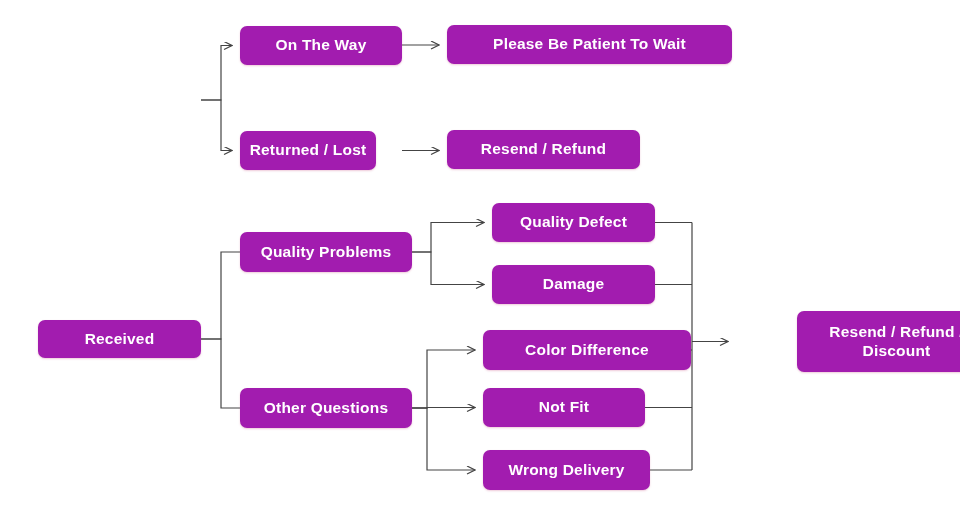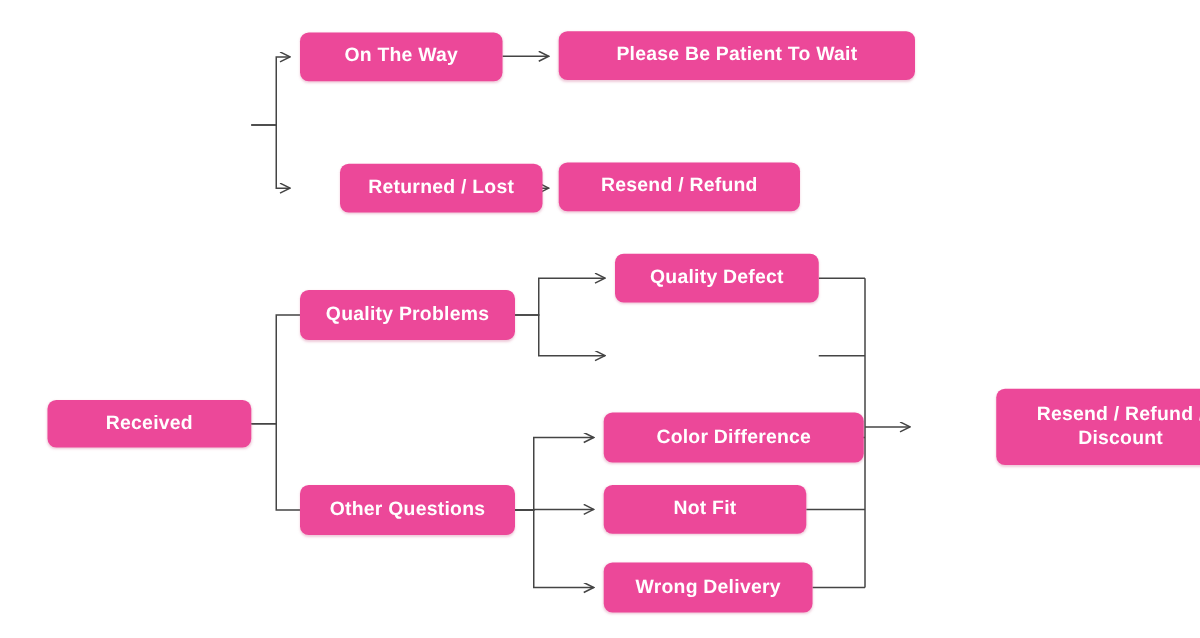--- a/index.html
+++ b/index.html
@@ -24,21 +24,21 @@
     pointer-events: none;
   }
   .node {
     position: absolute;
     box-sizing: border-box;
     display: flex;
     align-items: center;
     justify-content: center;
     text-align: center;
     color: #ffffff;
-    background: #ec4899;
+    background: #a21caf;
     border-radius: 7px;
     font-size: 15.5px;
     font-weight: bold;
     letter-spacing: 0.2px;
     line-height: 1.18;
     padding: 2px 6px;
     box-shadow: 0 1px 2px rgba(200,80,130,0.30);
     z-index: 2;
   }
   .node .lbl { display: block; width: 100%; }
@@ -85,21 +85,21 @@
 
 
   <div class="node" style="left:240px;top:26px;width:162px;height:39px;">
     <span class="lbl">On The Way</span>
   </div>
 
   <div class="node" style="left:447px;top:25px;width:285px;height:39px;justify-content:center;">
     <span class="lbl">Please Be Patient To Wait</span>
   </div>
 
-  <div class="node" style="left:240px;top:131px;width:162px;height:39px;margin-left:32px;">
+  <div class="node" style="left:240px;top:131px;width:136px;height:39px;">
     <span class="lbl">Returned / Lost</span>
   </div>
 
   <div class="node" style="left:447px;top:130px;width:193px;height:39px;">
     <span class="lbl">Resend / Refund</span>
   </div>
 
   <div class="node" style="left:38px;top:320px;width:163px;height:38px;">
     <span class="lbl">Received</span>
   </div>
@@ -109,20 +109,23 @@
   </div>
 
   <div class="node" style="left:240px;top:388px;width:172px;height:40px;">
     <span class="lbl">Other Questions</span>
   </div>
 
   <div class="node" style="left:492px;top:203px;width:163px;height:39px;">
     <span class="lbl">Quality Defect</span>
   </div>
 
+  <div class="node" style="left:492px;top:265px;width:163px;height:39px;">
+    <span class="lbl">Damage</span>
+  </div>
 
   <div class="node" style="left:483px;top:330px;width:208px;height:40px;">
     <span class="lbl">Color Difference</span>
   </div>
 
   <div class="node" style="left:483px;top:388px;width:162px;height:39px;">
     <span class="lbl">Not Fit</span>
   </div>
 
   <div class="node" style="left:483px;top:450px;width:167px;height:40px;text-align:center;">

